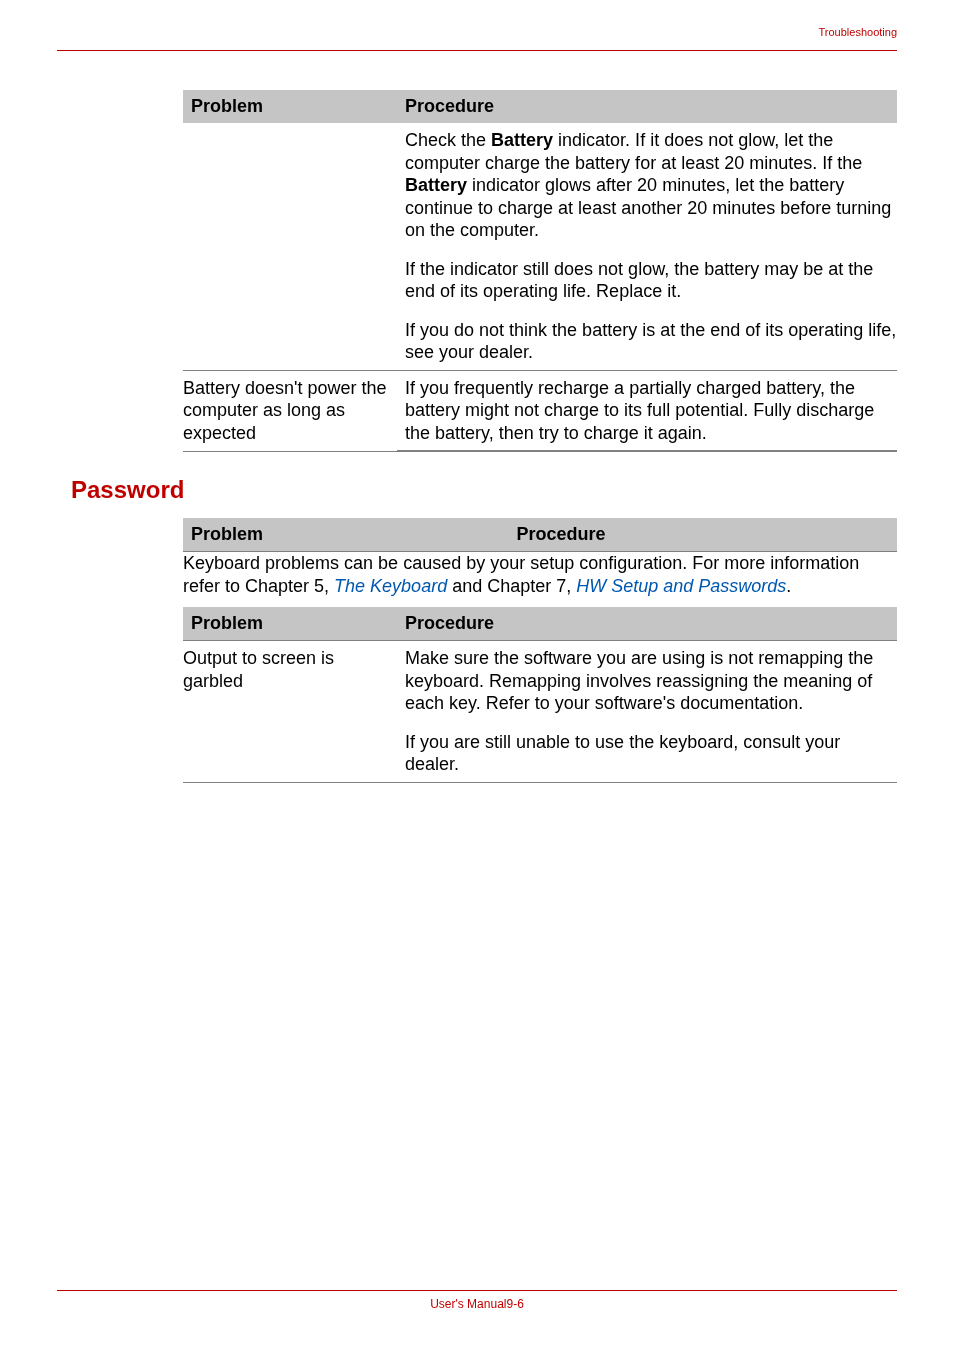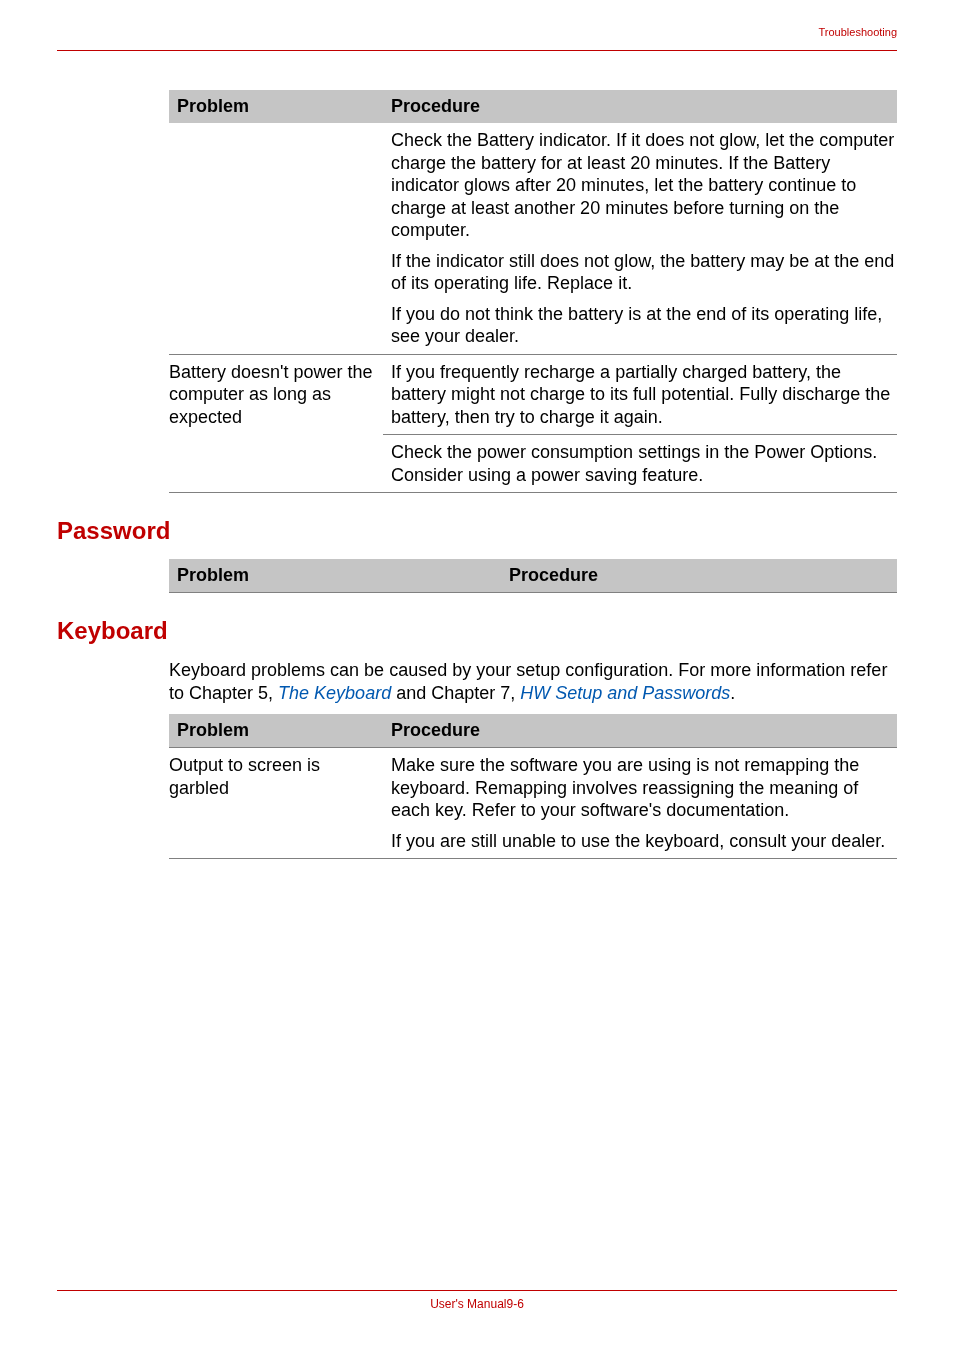--- a/index.html
+++ b/index.html
@@ -27,21 +27,21 @@
     .header-right {
       position: absolute;
       top: 26px;
       right: 57px;
       color: #c00000;
       font-size: 11px;
     }
     .content {
       position: absolute;
       top: 90px;
-      left: 57px;
+      left: 71px;
       right: 57px;
     }
     .main-column {
       margin-left: 112px;
     }
     table {
       width: 100%;
       border-collapse: collapse;
     }
     th.header-cell {
@@ -100,24 +100,24 @@
       background: #c00000;
       margin-bottom: 6px;
     }
     .footer-row {
       display: flex;
       justify-content: center;
       color: #c00000;
       font-size: 12px;
     }
     .para-spacing {
-      margin-top: 8px;
+      margin-top: 16px;
     }
     b.inline-bold {
-      font-weight: normal;
+      font-weight: bold;
     }
   </style>
 </head>
 <body>
 
 <div class="header-right">Troubleshooting</div>
 <div class="header-line"></div>
 
 <div class="content">
   <div class="main-column">
@@ -144,24 +144,20 @@
       <tr>
         <td class="cell-left">Battery doesn't power the computer as long as expected</td>
         <td class="cell-right">If you frequently recharge a partially charged battery, the battery might not charge to its full potential. Fully discharge the battery, then try to charge it again.</td>
       </tr>
       <tr class="sep-row">
             <td></td>
             <td>
               <div class="sep"></div>
             </td>
           </tr>
-      <tr>
-        <td class="cell-left"></td>
-        <td class="cell-right">Check the power consumption settings in the Power Options. Consider using a power saving feature.</td>
-      </tr>
       <tr class="sep-row">
             <td colspan="2">
               <div class="sep"></div>
             </td>
           </tr>
     </tbody>
       </table>
   </div>
 
   <div class="section-heading">Password</div>
@@ -174,21 +170,20 @@
       </tr>
       <tr class="sep-row">
             <td colspan="2">
               <div class="sep"></div>
             </td>
           </tr>
     </tbody>
       </table>
   </div>
 
-  <div class="section-heading">Keyboard</div>
   <div class="main-column">
     <div class="body-para"><span>Keyboard problems can be caused by your setup configuration. For more information refer to Chapter 5, </span><span class="link">The Keyboard</span><span> and Chapter 7, </span><span class="link">HW Setup and Passwords</span><span>.</span></div>
 
     <table>
       <tbody>
           <tr>
         <th class="header-cell">Problem</th>
         <th class="header-cell">Procedure</th>
       </tr>
       <tr class="sep-row">

